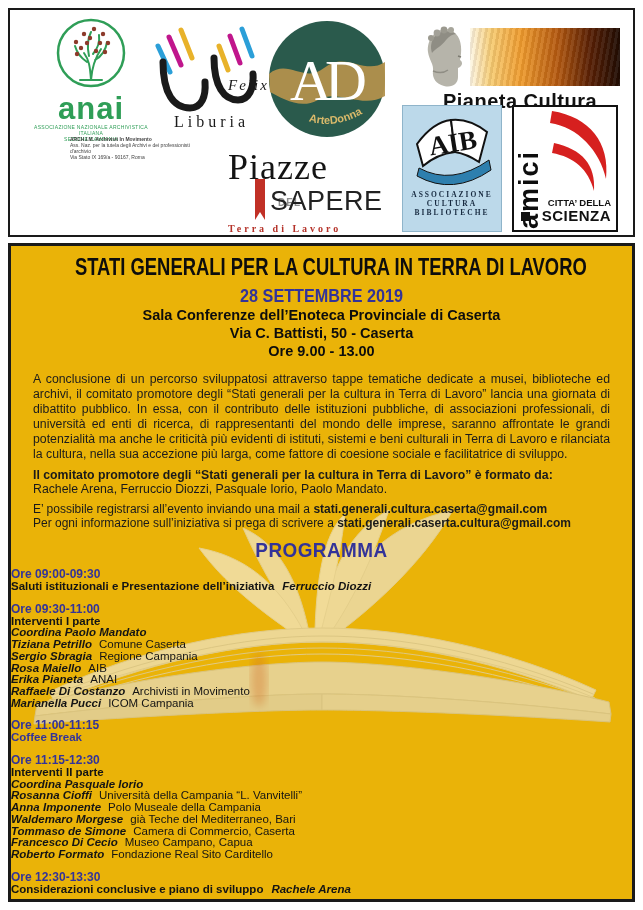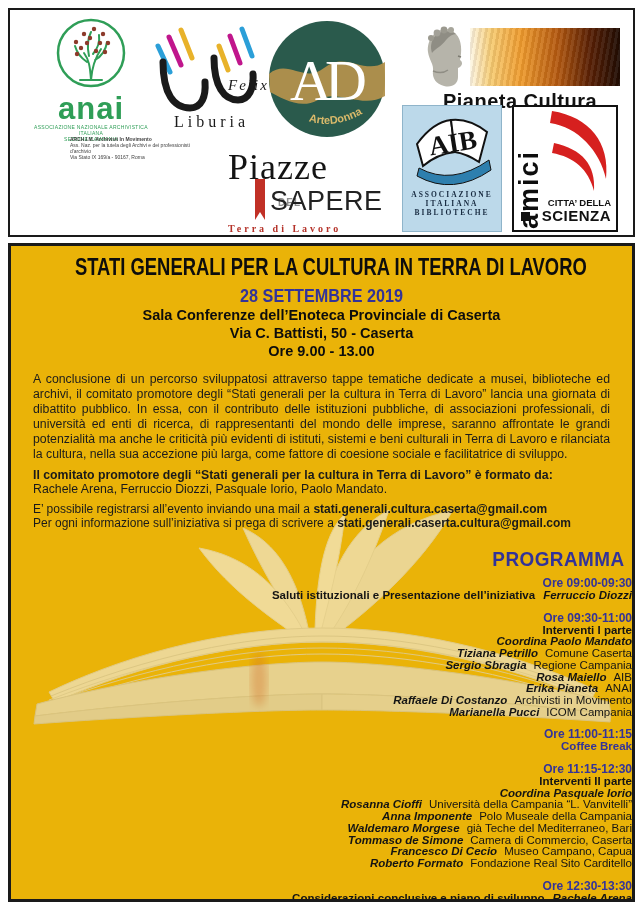--- a/index.html
+++ b/index.html
@@ -71,24 +71,24 @@
   .date { margin-top:5px; text-align:center; }
   .date span { display:inline-block; transform:scaleX(.9); white-space:nowrap; font-weight:bold; font-size:18px; line-height:20px; color:#333399; }
   .vline { text-align:center; font-weight:bold; font-size:14.5px; line-height:18px; color:#0d0d0d; }
 
   .para { margin:12px 22px 0 22px; text-align:justify; font-size:12.3px; line-height:15px; color:#1c1c1c; }
   .committee { margin:7px 22px 0 22px; font-size:12.3px; line-height:13.5px; }
   .committee .b { font-weight:bold; }
   .emails { margin:7px 22px 0 22px; font-size:12px; line-height:13.5px; }
   .emails .b { font-weight:bold; }
 
-  .prog-title { margin-top:17px; text-align:right; }
+  .prog-title { margin-top:8px; text-align:center; }
   .prog-title span { display:inline-block; transform:scaleX(.9); font-weight:bold; font-size:21px; line-height:23px; color:#333399; letter-spacing:.5px; }
 
-  .sessions { margin-top:7px; text-align:right;padding-left:40px; }
+  .sessions { margin-top:7px; text-align:left; }
   .session { margin-bottom:10px; }
   .time { font-weight:bold; font-size:12px; line-height:13px; color:#333399; }
   .pline { font-size:11.5px; line-height:11.7px; color:#141414; }
   .pline .b { font-weight:bold; }
   .pline .n { font-weight:bold; font-style:italic; }
   .pline .n:not(:first-child) { margin-left:8px;margin-top:12px; }
   .pline .t { margin-left:7px; font-weight:normal; }
   .pline.blue { font-weight:bold; color:#333399; }
 </style>
 </head>
@@ -186,21 +186,21 @@
     </div>
 
     <div class="logo aib">
       <svg width="90" height="76" viewBox="0 0 90 76">
         <path d="M10,34 Q26,12 44,10 L48,42 Q30,44 16,56 Z" fill="#ffffff" stroke="#111" stroke-width="2"></path>
         <path d="M44,10 Q62,8 80,22 L72,52 Q60,44 48,42 Z" fill="#ffffff" stroke="#111" stroke-width="2"></path>
         <text x="22" y="42" transform="rotate(-9 45 34)" font-family="Liberation Serif, serif" font-weight="bold" font-size="27" fill="#111">AIB</text>
         <path d="M12,58 Q45,76 82,50 L84,60 Q46,86 10,66 Z" fill="#2e7fae" stroke="#111" stroke-width="1"></path>
       </svg>
       <div class="cap">ASSOCIAZIONE</div>
-      <div class="cap">ITALIANA</div>
+      <div class="cap">CULTURA</div>
       <div class="cap">BIBLIOTECHE</div>
     </div>
 
     <div class="logo amici">
       <span class="vert">amici</span>
       <svg class="swoosh" width="66" height="92" viewBox="0 0 66 92">
         <path d="M6,2 C44,8 64,34 60,70 C54,42 32,18 4,14 Z" fill="#d6201f"></path>
         <path d="M8,34 C36,40 50,56 48,82 C42,60 28,48 6,44 Z" fill="#d6201f"></path>
       </svg>
       <span class="sq"></span>

